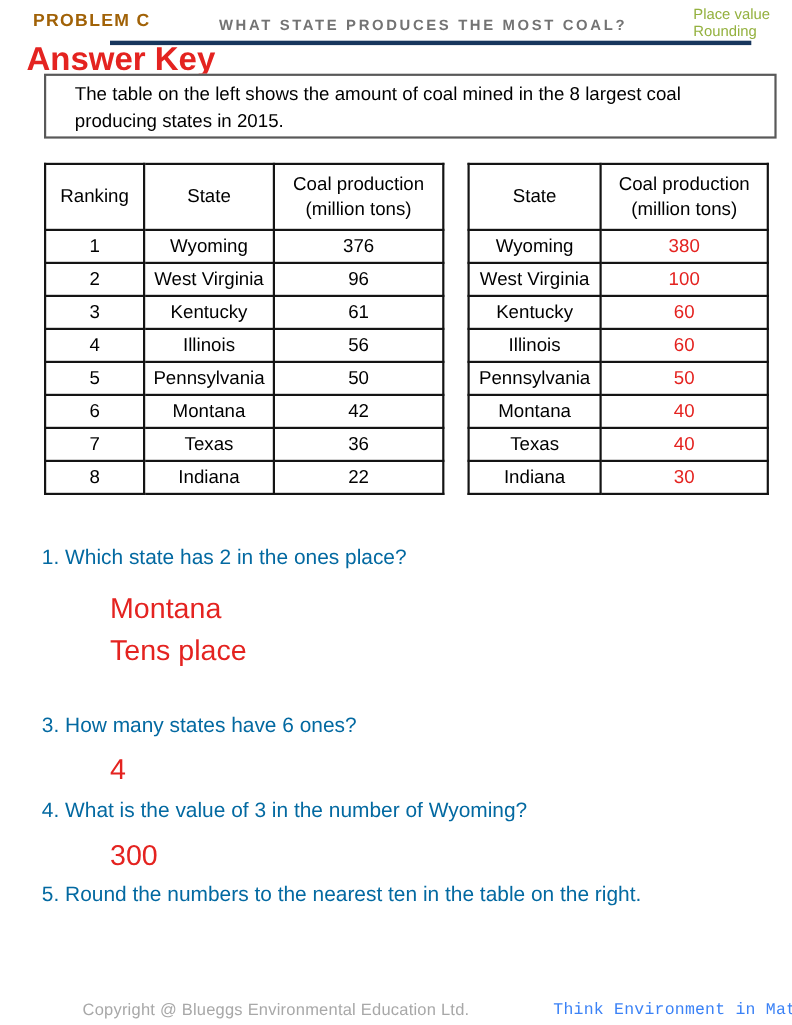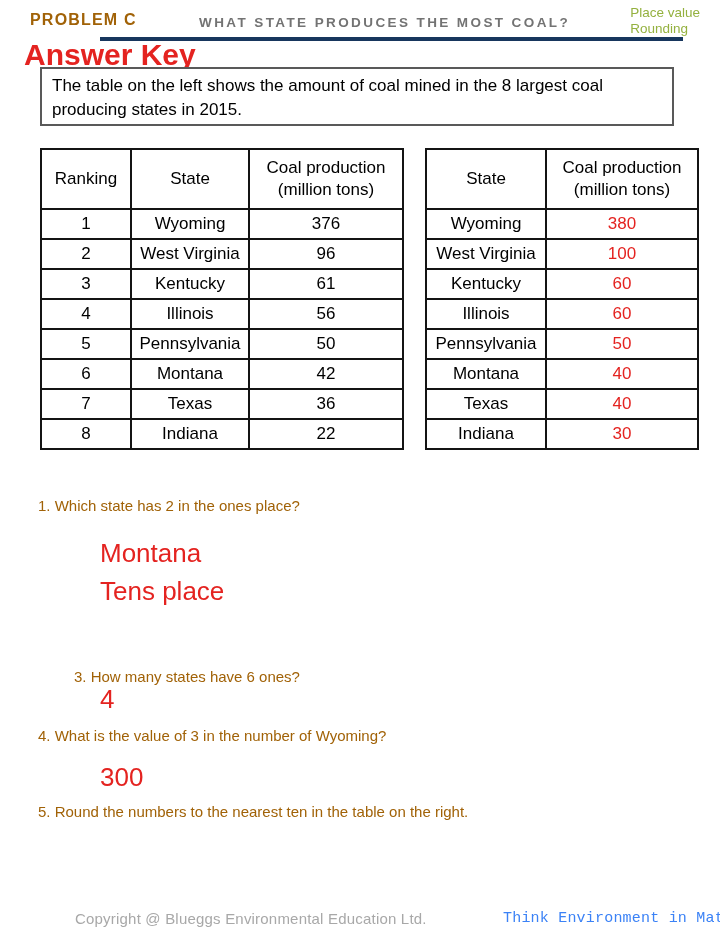--- a/index.html
+++ b/index.html
@@ -24,47 +24,47 @@
   .header-rule {
     position:absolute; left:100px; top:37px; width:583px; height:4px;
     background:#17365d;
   }
   .answer-key {
     position:absolute; left:24px; top:38px;
     font-size:30px; font-weight:bold; color:#e42320; white-space:nowrap;
   }
   .intro-box {
     position:absolute; left:40px; top:67px; width:610px; height:45px;
-    border:2px solid #595959; padding:5px 10px;
+    border:2px solid #595959; padding:5px 26px;
     font-size:17px; line-height:24px; color:#000000; background:#ffffff;
   }
   .tbl {
     position:absolute; border-collapse:collapse; table-layout:fixed;
     font-size:17px; color:#000000; text-align:center; background:#ffffff;
   }
   .tbl th, .tbl td {
     border:2px solid #141414; padding:0 2px;
     font-weight:normal; vertical-align:middle; line-height:22px;
   }
   .tbl thead tr { height:60px; }
   .tbl tbody tr { height:30px; }
   .left-tbl  { left:40px;  top:148px; width:362px; }
   .right-tbl { left:425px; top:148px; width:272px; }
   .right-tbl td.val { color:#e42320; }
   .q {
-    position:absolute; left:38px; font-size:15px; color:#a16207;
+    position:absolute; left:38px; font-size:19px; color:#0369a1;
     white-space:nowrap;
   }
   .ans {
     position:absolute; left:100px; font-size:26px; color:#e42320;
     white-space:nowrap;
   }
   .q1 { top:497px; } .a1 { top:538px; }
   .q2 { top:573px; } .a2 { top:576px;text-align:center; }
-  .q3 { top:668px;margin-left:36px; } .a3 { top:684px; }
+  .q3 { top:649px; } .a3 { top:684px; }
   .q4 { top:727px; } .a4 { top:762px; }
   .q5 { top:803px; }
   .footer-copyright {
     position:absolute; left:75px; top:910px;
     font-size:15px; color:#a8a8a8; letter-spacing:0.2px; white-space:nowrap;
   }
   .footer-tagline {
     position:absolute; left:503px; top:910px;
     font-size:15px; color:#3b82f6; letter-spacing:0.2px; white-space:nowrap;font-family:Liberation Mono, monospace;
   }

